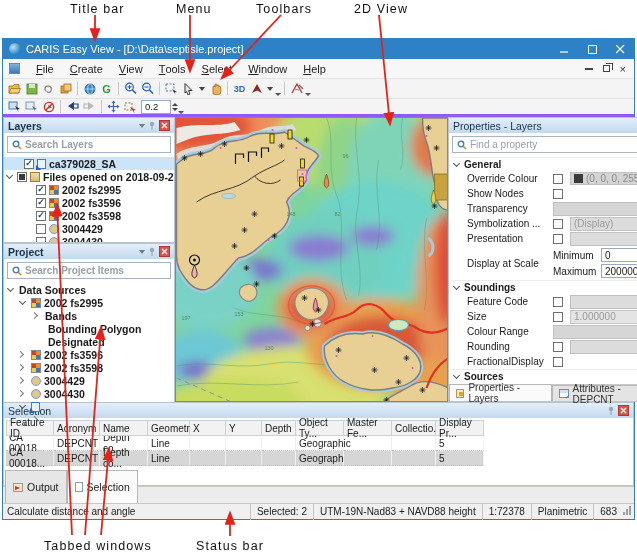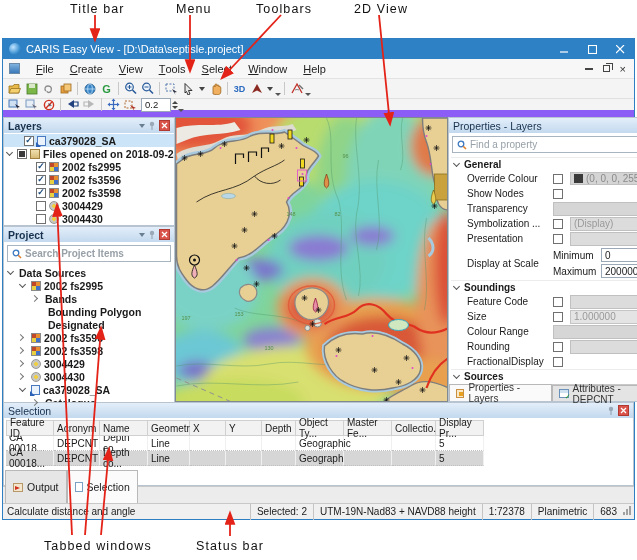--- a/index.html
+++ b/index.html
@@ -24,21 +24,21 @@
 .mi u { text-decoration:underline; }
 .mdi-controls { margin-left:auto; display:flex; align-items:center; gap:10px; padding-right:8px; color:#333; }
 .mdi-min { width:8px; height:2px; background:#444; }
 .mdi-restore { width:7px; height:7px; border:1px solid #444; position:relative; }
 .mdi-restore::after { content:""; position:absolute; left:2px; top:-3px; width:6px; height:6px; border:1px solid #444; border-left:none; border-bottom:none; }
 .mdi-close { font-size:11px; line-height:10px; color:#333; }
 
 
 .tbar { display:flex; align-items:center; background:#f4f4f4; flex:0 0 auto; padding-left:3px; }
 .tb1 { height:20px; border-bottom:1px solid #e0e0e0; }
-.tb2 { height:18px; border-bottom:7px solid #8b5cf6; }
+.tb2 { height:18px; border-bottom:3px solid #8b5cf6; }
 .tbi { width:17px; height:16px; display:flex; align-items:center; justify-content:center; }
 .tbi svg { display:block; }
 .tbsep { width:1px; height:13px; background:#c8c8c8; margin:0 3px; }
 .tbcaret { width:0; height:0; border-left:3px solid transparent; border-right:3px solid transparent; border-top:4px solid #444; margin:0 2px; }
 .tb-grouphandle { width:6px; display:flex; align-items:flex-end; justify-content:center; height:14px; }
 .tb-grouphandle i { width:0;height:0;border-left:3px solid transparent;border-right:3px solid transparent;border-top:3px solid #555; }
 .tbtxt { font-weight:bold; font-size:9px; }
 .spin { display:flex; align-items:center; margin-left:2px; }
 .spin .val { width:30px; height:14px; background:#fff; border:1px solid #9aa8b8; font-size:9.5px; display:flex; align-items:center; padding-left:3px; color:#222; }
 .spin .arrows { display:flex; flex-direction:column; margin-left:1px; }
@@ -365,20 +365,29 @@
               <svg width="8" height="9">
                 <circle cx="4" cy="3" r="2.2" fill="#9aa8b8"></circle>
                 <line x1="4" y1="5" x2="4" y2="9" stroke="#9aa8b8" stroke-width="1.2"></line>
               </svg>
             </span>
           <span class="hbtn xbtn">
               <svg width="7" height="7">
                 <path d="M1,1 L6,6 M6,1 L1,6" stroke="#fff" stroke-width="1.3"></path>
               </svg>
             </span>
+        </div>
+        <div class="searchrow">
+          <span class="mag">
+              <svg width="10" height="10">
+                <circle cx="4" cy="4" r="2.8" fill="none" stroke="#3a78c0" stroke-width="1.3"></circle>
+                <line x1="6.2" y1="6.2" x2="9" y2="9" stroke="#e08030" stroke-width="1.6"></line>
+              </svg>
+            </span>
+          <span class="ph">Search Layers</span>
         </div>
         <div class="tree">
           <div class="trow sel">
               <span class="ind" style="width:20px;"></span>
               <span class="cb checked"></span>
               <span class="ic ic-layer"></span>
               <span>ca379028_SA</span>
             </div>
           <div class="trow">
               <span class="ind" style="width:3px;"></span>

